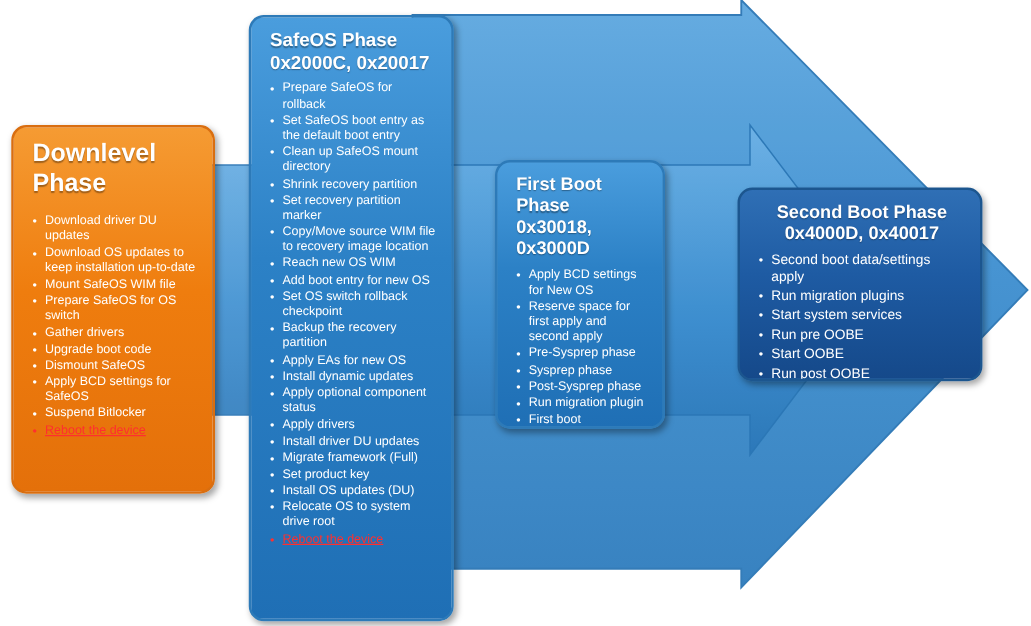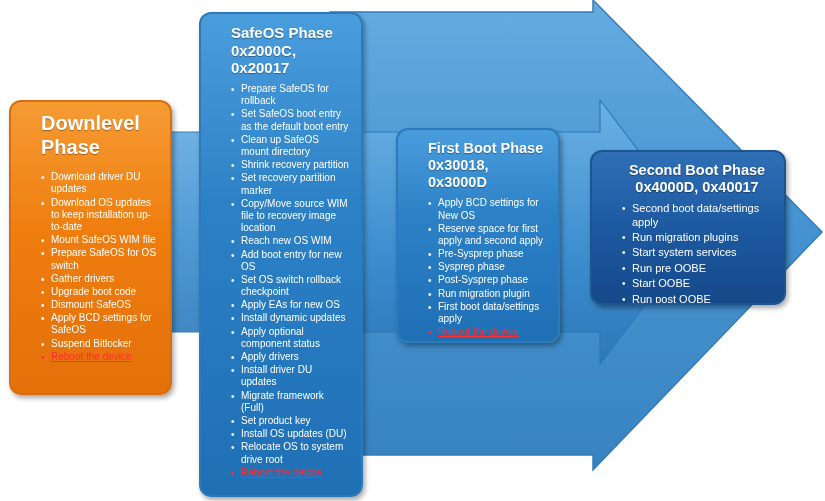--- a/index.html
+++ b/index.html
@@ -24,21 +24,21 @@
     left: 0;
     top: 0;
     width: 825px;
     height: 501px;
   }
   .phase-box {
     position: absolute;
     border-radius: 12px;
     box-sizing: border-box;
     color: #ffffff;
-    padding: 10px 12px 10px 28px;
+    padding: 10px 12px 10px 13px;
     overflow: hidden;
   }
   .phase-title {
     font-size: 15px;
     font-weight: bold;
     line-height: 1.18;
     margin: 0 0 4px 2px;
     text-shadow: 0 1px 1px rgba(0,0,0,0.35);
     white-space: pre-line;
   }
@@ -96,21 +96,21 @@
     background: linear-gradient(to bottom, #4a9ddd 0%, #2c81c6 40%, #1f6fb5 100%);
     border: 2px solid #2d7ab8;
     box-shadow: 2px 3px 5px rgba(0,0,0,0.35);
   }
   #safeos .phase-title { margin-bottom: 6px; }
 
   
   #firstboot {
     left: 396px;
     top: 128px;
-    width: 164px;
+    width: 136px;
     height: 215px;
     background: linear-gradient(to bottom, #4a9ddd 0%, #2c81c6 40%, #1f6fb5 100%);
     border: 2px solid #2d7ab8;
     box-shadow: 2px 3px 5px rgba(0,0,0,0.35);
   }
   #firstboot .phase-title { margin-bottom: 6px; }
 
   
   #secondboot {
     left: 590px;
@@ -170,20 +170,21 @@
     <ul class="bullets">
       <li>Prepare SafeOS for rollback</li>
       <li>Set SafeOS boot entry as the default boot entry</li>
       <li>Clean up SafeOS mount directory</li>
       <li>Shrink recovery partition</li>
       <li>Set recovery partition marker</li>
       <li>Copy/Move source WIM file to recovery image location</li>
       <li>Reach new OS WIM</li>
       <li>Add boot entry for new OS</li>
       <li>Set OS switch rollback checkpoint</li>
+      <li>Backup the recovery partition</li>
       <li>Apply EAs for new OS</li>
       <li>Install dynamic updates</li>
       <li>Apply optional component status</li>
       <li>Apply drivers</li>
       <li>Install driver DU updates</li>
       <li>Migrate framework (Full)</li>
       <li>Set product key</li>
       <li>Install OS updates (DU)</li>
       <li>Relocate OS to system drive root</li>
       <li class="reboot">Reboot the device</li>

